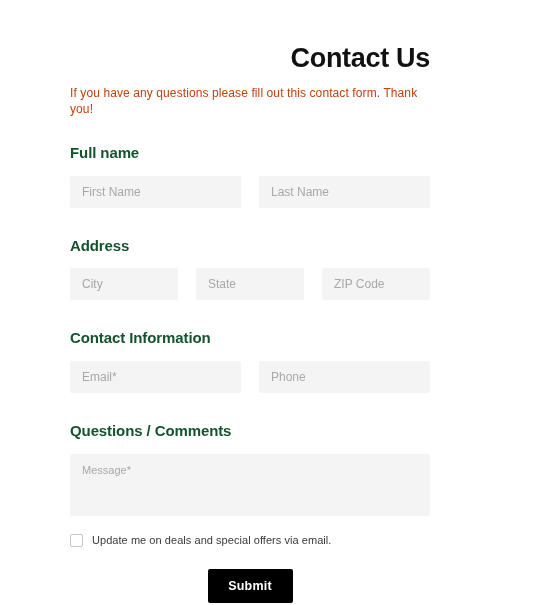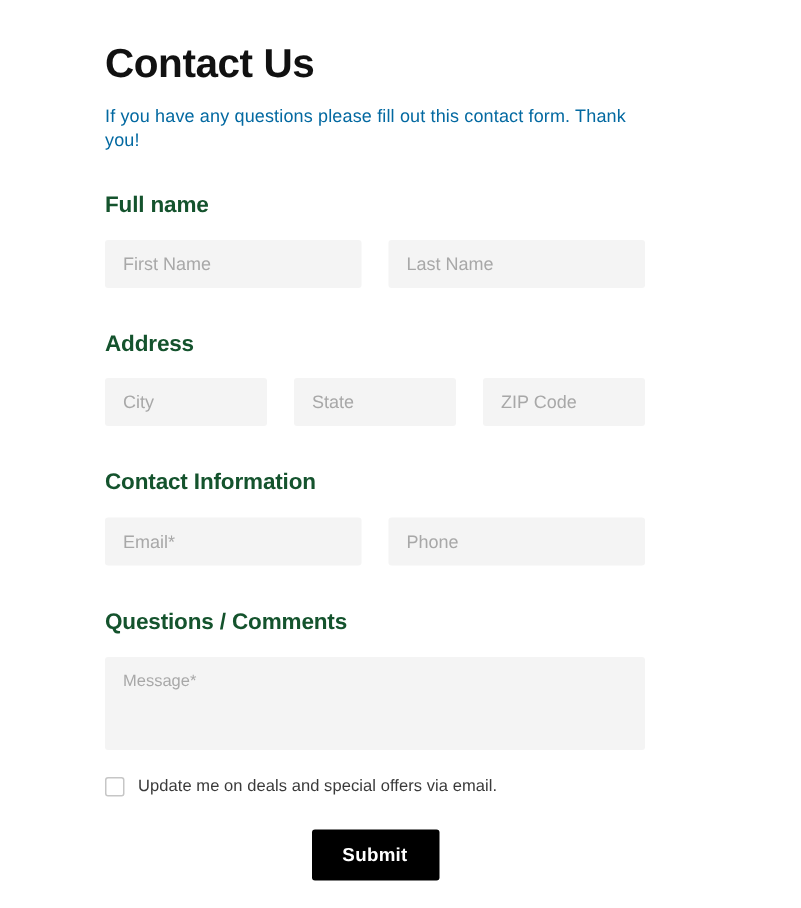--- a/index.html
+++ b/index.html
@@ -25,34 +25,35 @@
 
   .form-wrap {
     position: absolute;
     left: 70px;
     top: 0;
     width: 360px;
   }
 
   .page-title {
     margin: 0;
-    padding-top: 26px;
+    padding-top: 42px;
     font-size: 27px;
     line-height: 32px;
     font-weight: bold;
     letter-spacing: -0.3px;
     color: #111111;
+    text-align: right;
   }
 
   .page-subtitle {
     margin: 0;
     padding-top: 11px;
     font-size: 12px;
     line-height: 16px;
-    color: #0369a1;
+    color: #c2410c;
     letter-spacing: 0.1px;
   }
 
   .section-heading {
     margin: 0;
     font-size: 15px;
     line-height: 18px;
     font-weight: bold;
     color: #14532d;
     letter-spacing: -0.1px;

